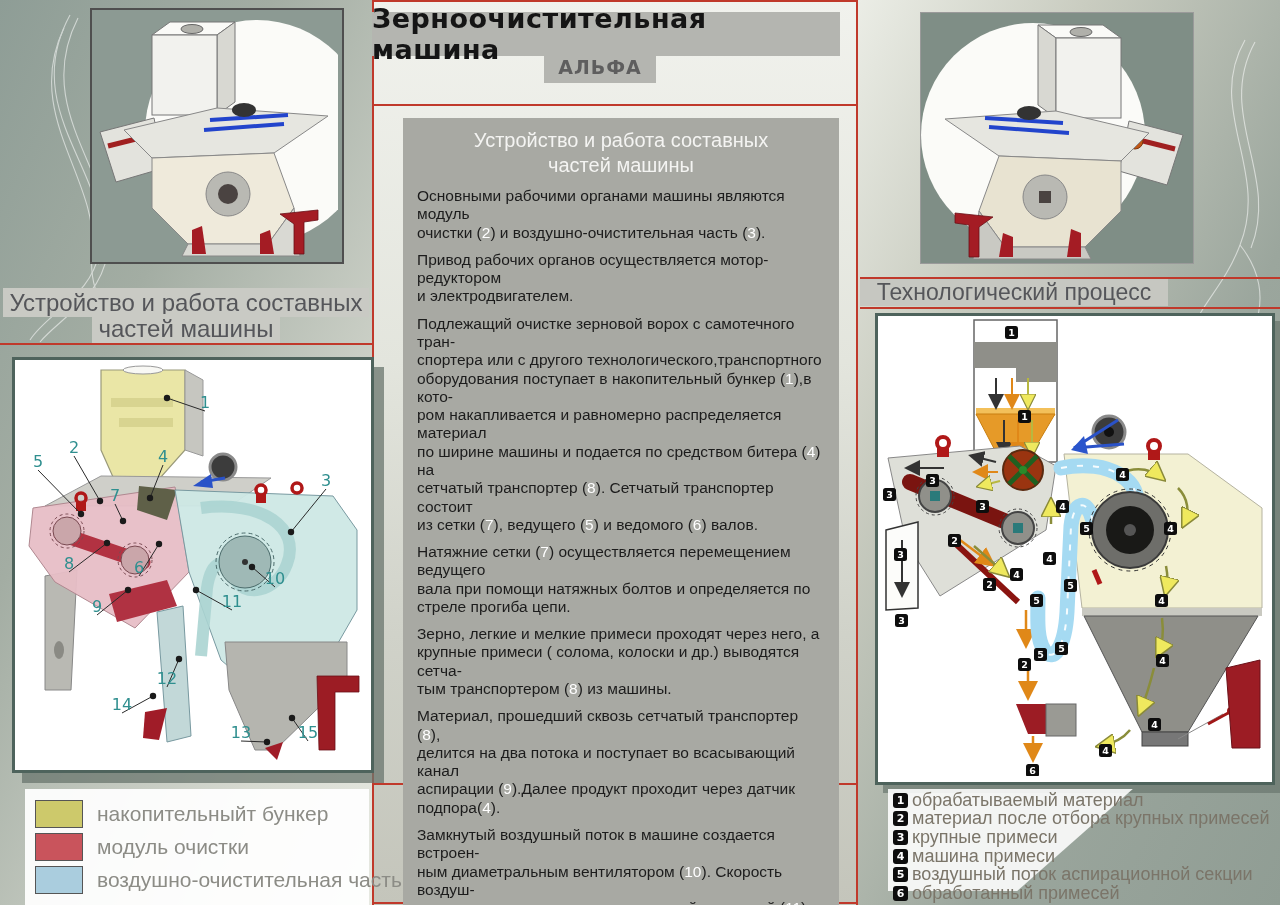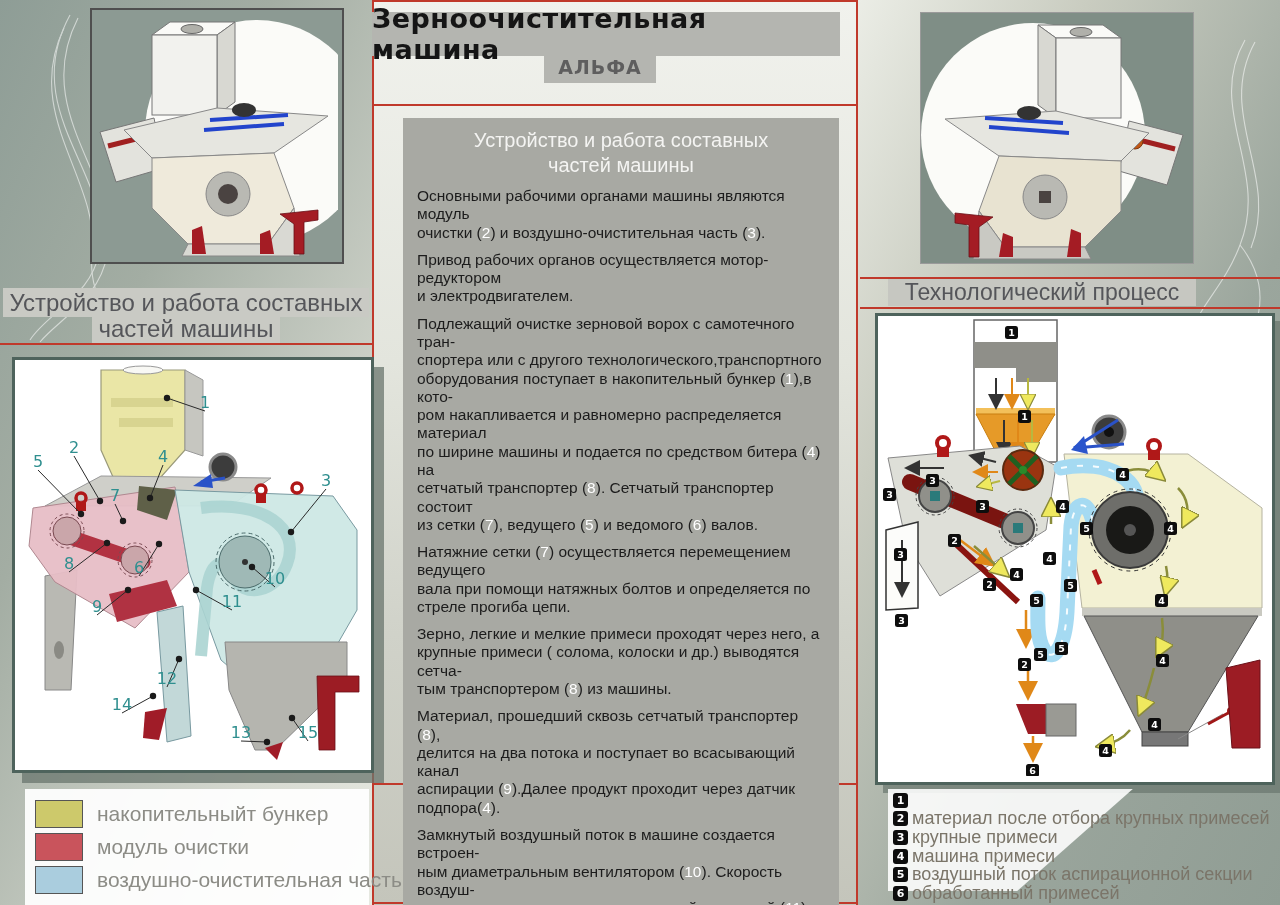--- a/index.html
+++ b/index.html
@@ -33,21 +33,21 @@
   #left-diagram-panel{left:12px;top:357px;width:356px;height:410px;border:3px solid #4e635c;background:#fff;
       box-shadow:10px 10px 0 rgba(105,118,110,0.75);}
   #legend-parts{left:25px;top:789px;width:344px;background:rgba(255,255,255,0.93);padding:6px 0 8px 0;}
   .lp-row{display:flex;align-items:center;margin:5px 10px;}
   .lp-swatch{width:46px;height:26px;border:1.5px solid #555;margin-right:14px;flex:0 0 auto;}
   .lp-label{color:#8c8c86;font-size:21px;white-space:nowrap;}
   
   #right-machine-panel{left:920px;top:12px;width:272px;height:250px;border:1px solid #9a9a9a;background:#7f8e86;}
   #right-redline-top{left:860px;top:277px;width:420px;}
   #right-redline-bot{left:860px;top:307px;width:420px;}
-  #right-heading{left:888px;top:279px;width:308px;height:27px;background:#c6c7c1;
+  #right-heading{left:860px;top:279px;width:308px;height:27px;background:#c6c7c1;
       display:flex;align-items:center;justify-content:center;}
   #right-heading span{color:#55565a;font-size:23px;}
   #right-diagram-panel{left:875px;top:313px;width:394px;height:466px;border:3px solid #4e635c;background:#fff;
       box-shadow:8px 8px 0 rgba(105,118,110,0.7);}
   #legend-flows-bg{left:888px;top:789px;width:340px;height:102px;background:rgba(255,255,255,0.88);
       clip-path:polygon(0 0,72% 0,38% 100%,0 100%);}
   #legend-flows{left:893px;top:791px;width:385px;}
   .lf-row{display:flex;align-items:center;height:18.6px;}
   .lf-chip{width:15px;height:15px;background:#0d0d0d;border-radius:3px;color:#fff;
       font-family:"DejaVu Sans",sans-serif;font-weight:bold;font-size:11px;line-height:15px;text-align:center;
@@ -459,20 +459,21 @@
         <rect x="148" y="448" width="13" height="13" rx="2.5" fill="#0d0d0d"></rect>
         <text x="154.5" y="458" fill="#ffffff" font-size="9.5" font-weight="bold" text-anchor="middle">6</text>
       </g>
   </svg>
 </div>
 
 <div id="legend-flows-bg" class="abs layer"></div>
 <div id="legend-flows" class="abs layer">
     <div class="lf-row">
       <div class="lf-chip">1</div>
+      <span class="lf-label">обрабатываемый материал</span>
     </div>
     <div class="lf-row">
       <div class="lf-chip">2</div>
       <span class="lf-label">материал после отбора крупных примесей</span>
     </div>
     <div class="lf-row">
       <div class="lf-chip">3</div>
       <span class="lf-label">крупные примеси</span>
     </div>
     <div class="lf-row">

